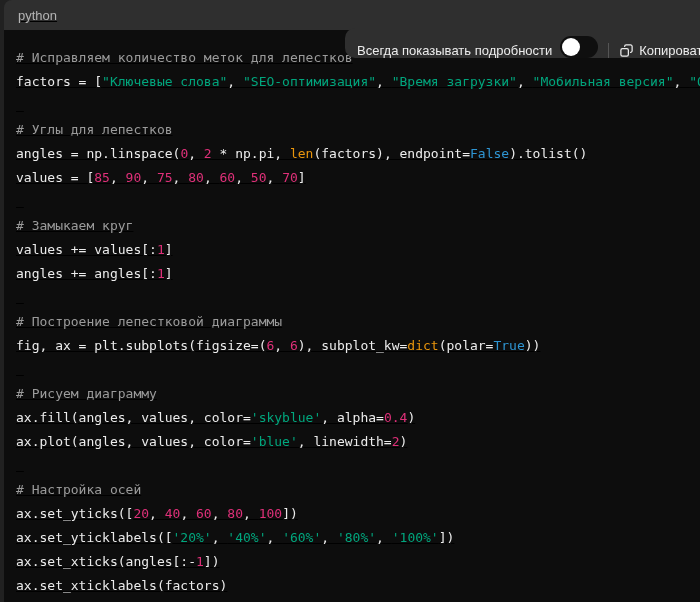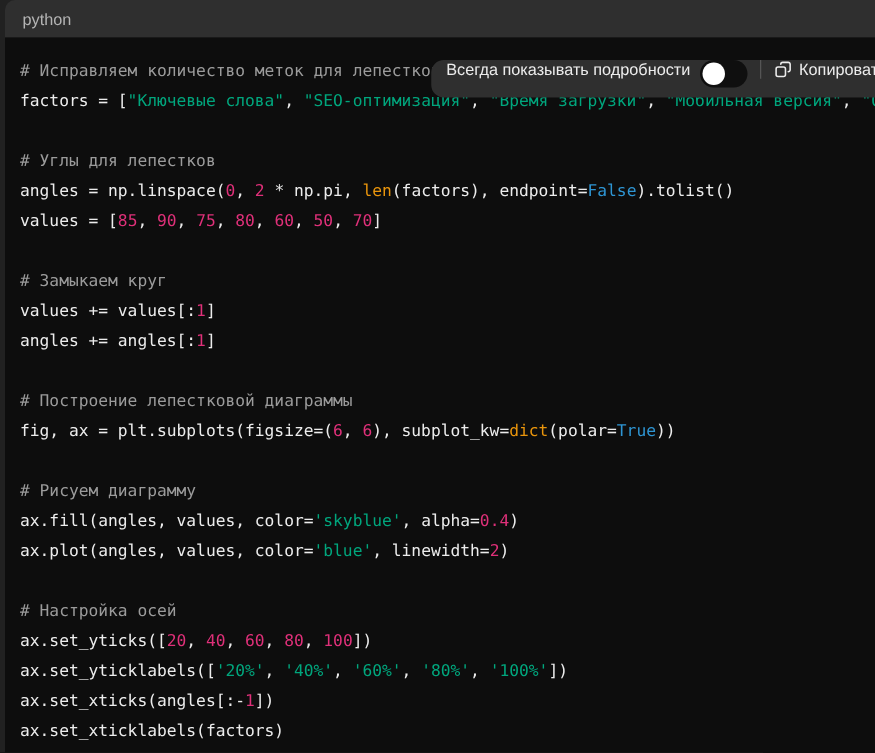--- a/index.html
+++ b/index.html
@@ -10,21 +10,21 @@
     --toggle-track:#0f0f0f; --toggle-knob:#ffffff; --divider:#555555;
   }
   *{box-sizing:border-box;margin:0;padding:0;}
   html,body{width:700px;height:602px;overflow:hidden;}
   body{
     background:var(--page-bg);
     font-family:"Liberation Sans", sans-serif;
     position:relative;
   }
   .codeblock{
-    position:absolute; left:4px; top:0; width:696px; height:490px;
+    position:absolute; left:4px; top:0; width:696px; height:490px;text-decoration:underline;
   }
   .code-header{
     height:30px; background:var(--header-bg);
     border-top-left-radius:8px;
     display:flex; align-items:center; padding:0 14px;
   }
   .code-lang{
     color:var(--header-text); font-size:13px; line-height:1;
   }
   .code-area{
@@ -37,24 +37,24 @@
   .code-line{
     height:24px; line-height:24px; white-space:pre;
   }
   .tok-d{color:var(--code-default);text-align:right;}
   .tok-c{color:var(--code-comment);}
   .tok-s{color:var(--string);}
   .tok-n{color:var(--number);}
   .tok-k{color:var(--keyword);}
   .tok-b{color:var(--builtin);}
   .toolbar{
-    position:absolute; left:345px; top:48px; width:355px; height:30px;
+    position:absolute; left:345px; top:28px; width:355px; height:30px;
     background:var(--overlay-bg);
     border-radius:10px 0 0 10px;
-    display:flex; align-items:flex-start; gap:8px;
+    display:flex; align-items:flex-end; gap:8px;
     padding:0 4px 0 12px;
     z-index:5;
   }
   .toolbar-label{
     color:var(--overlay-text); font-size:13px; white-space:nowrap;
   }
   .toggle{
     width:38px; height:22px; border-radius:11px;
     background:var(--toggle-track);
     position:relative; flex:none; cursor:pointer; display:inline-block;

